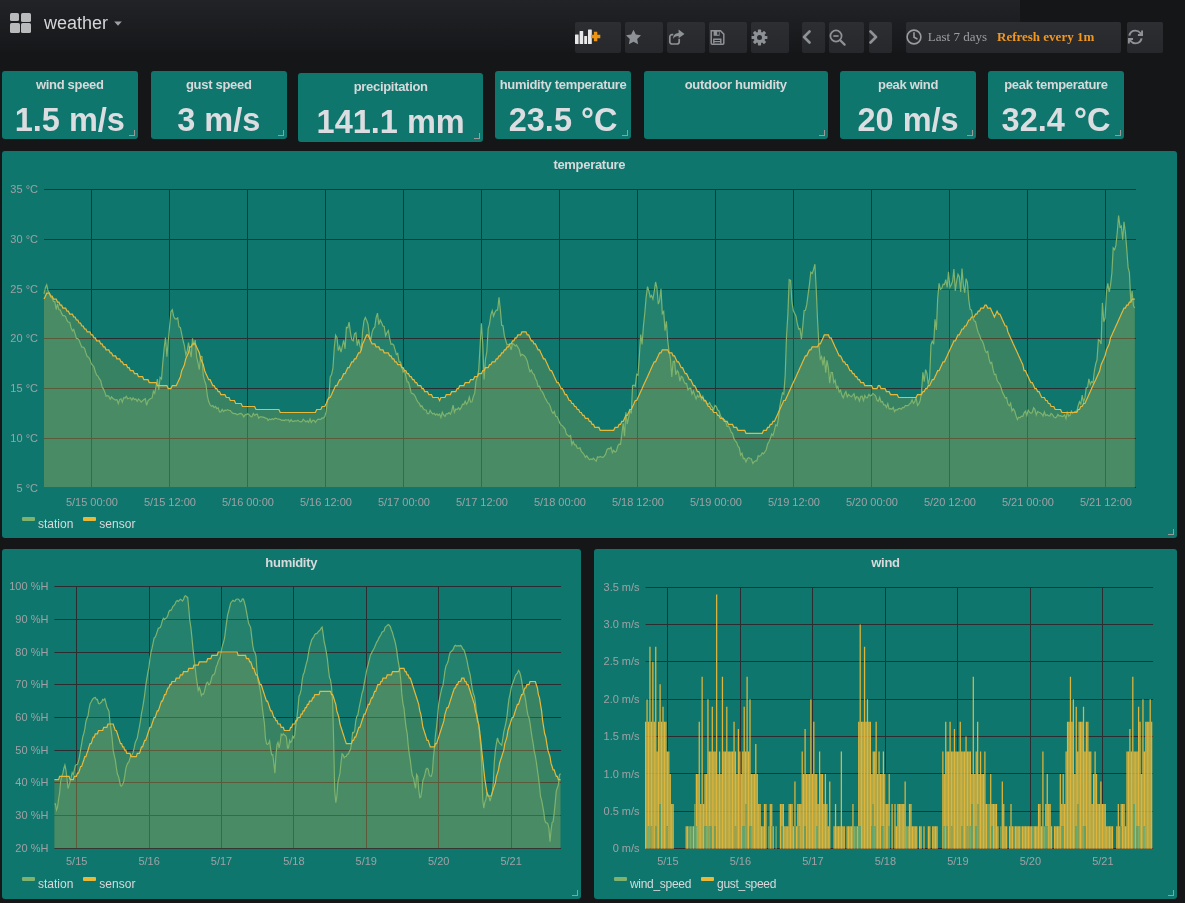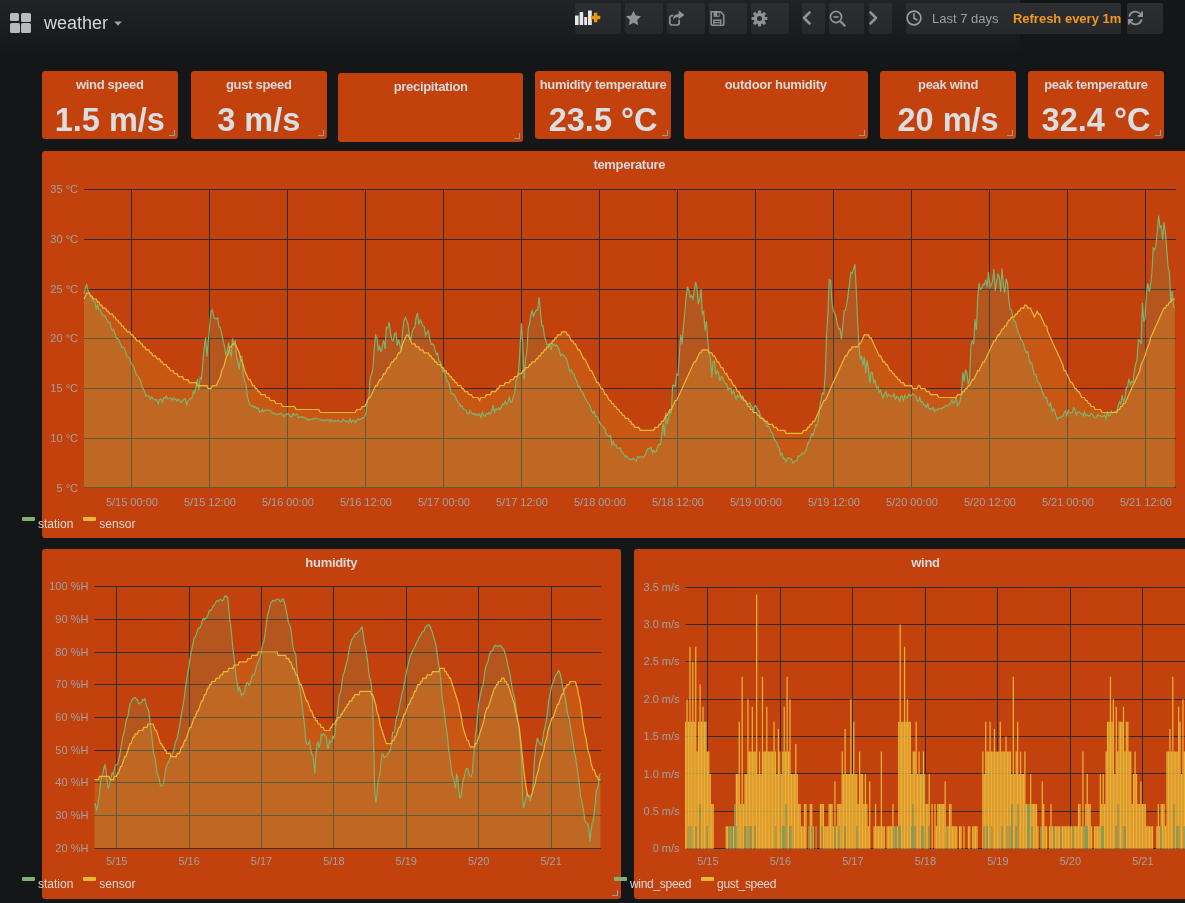--- a/index.html
+++ b/index.html
@@ -1,24 +1,24 @@
 <!DOCTYPE html>
 <html><head><meta charset="utf-8"><style>
 * { margin:0; padding:0; box-sizing:border-box; }
 html,body { width:1185px; height:903px; background:#151618; font-family:"Liberation Sans",sans-serif; overflow:hidden; position:relative; }
 .navbar { position:absolute; left:0; top:0; width:1020px; height:52px; background:linear-gradient(to bottom,#222327,#161719); }
-.panel { position:absolute; background:#c2410c; border-radius:3px;margin-left:40px; }
+.panel { position:absolute; background:#0f766e; border-radius:3px; }
 .ptitle { text-align:center; color:#d8d9da; font-size:13px; font-weight:700; letter-spacing:-0.3px; }
 .statval { text-align:center; color:#dcdde0; font-size:32.5px; font-weight:700; margin-top:14px; line-height:28px; letter-spacing:0px; }
 .rsz { position:absolute; right:3px; bottom:3px; width:6px; height:6px; border-right:1px solid #9a9a9a; border-bottom:1px solid #9a9a9a; }
 .tick { font-family:"Liberation Sans",sans-serif; font-size:11px; fill:#9fa1a4; }
 .legend { position:absolute; display:flex; align-items:flex-start; font-size:12px; color:#d8d9da; }
 .lbox { display:inline-block; width:13px; height:4px; border-radius:1px; margin-right:3px; }
 .ltxt { line-height:14px; }
-.btn { position:absolute; top:3px; height:30.5px; background:linear-gradient(to bottom,#2d2e32,#27282c); border-radius:2px; display:flex; align-items:center; justify-content:space-between; white-space:nowrap; }
+.btn { position:absolute; top:22px; height:30.5px; background:linear-gradient(to bottom,#2d2e32,#27282c); border-radius:2px; display:flex; align-items:center; justify-content:flex-start; white-space:nowrap;font-family:Liberation Serif, serif; }
 .navtext { color:#9d9ea1; font-size:13px; }
 .orange { color:#f2981f; font-weight:700; }
 </style></head>
 <body>
 <div class="navbar">
  <svg style="position:absolute;left:10px;top:13px" width="22" height="20" viewBox="0 0 22 20">
       <g fill="#b9babc">
         <rect x="0" y="0" width="9" height="8" rx="1.6"></rect>
         <rect x="11" y="0" width="10" height="9" rx="1.6"></rect>
         <rect x="0" y="10" width="10" height="10" rx="1.6"></rect>
@@ -118,20 +118,21 @@
 <div class="statval">1.5 m/s</div>
 <div class="rsz"></div>
   </div>
 <div class="panel" style="left:150.6px;top:70.5px;width:136.4px;height:68.5px">
 <div class="ptitle" style="line-height:14px;padding-top:7px">gust speed</div>
 <div class="statval">3 m/s</div>
 <div class="rsz"></div>
   </div>
 <div class="panel" style="left:298.2px;top:73px;width:185.0px;height:68.5px">
 <div class="ptitle" style="line-height:14px;padding-top:7px">precipitation</div>
+<div class="statval">141.1 mm</div>
 <div class="rsz"></div>
   </div>
 <div class="panel" style="left:495.3px;top:70.5px;width:135.6px;height:68.5px">
 <div class="ptitle" style="line-height:14px;padding-top:7px">humidity temperature</div>
 <div class="statval">23.5 °C</div>
 <div class="rsz"></div>
   </div>
 <div class="panel" style="left:643.6px;top:70.5px;width:184.3px;height:68.5px">
 <div class="ptitle" style="line-height:14px;padding-top:7px">outdoor humidity</div>
 <div class="rsz"></div>

